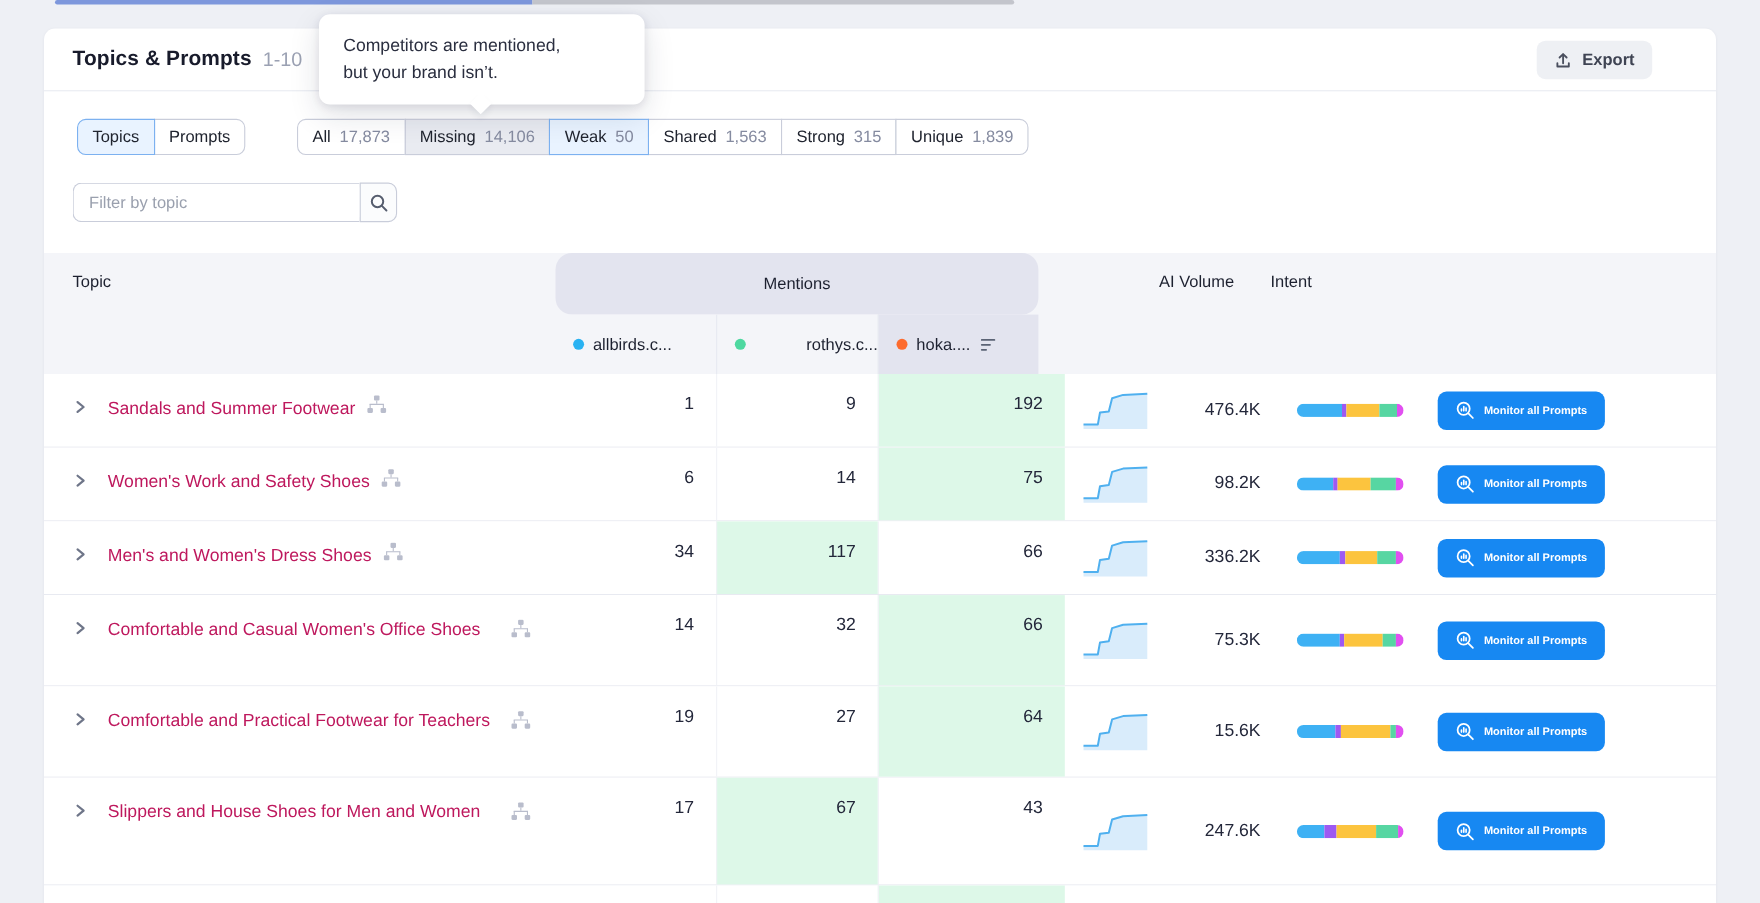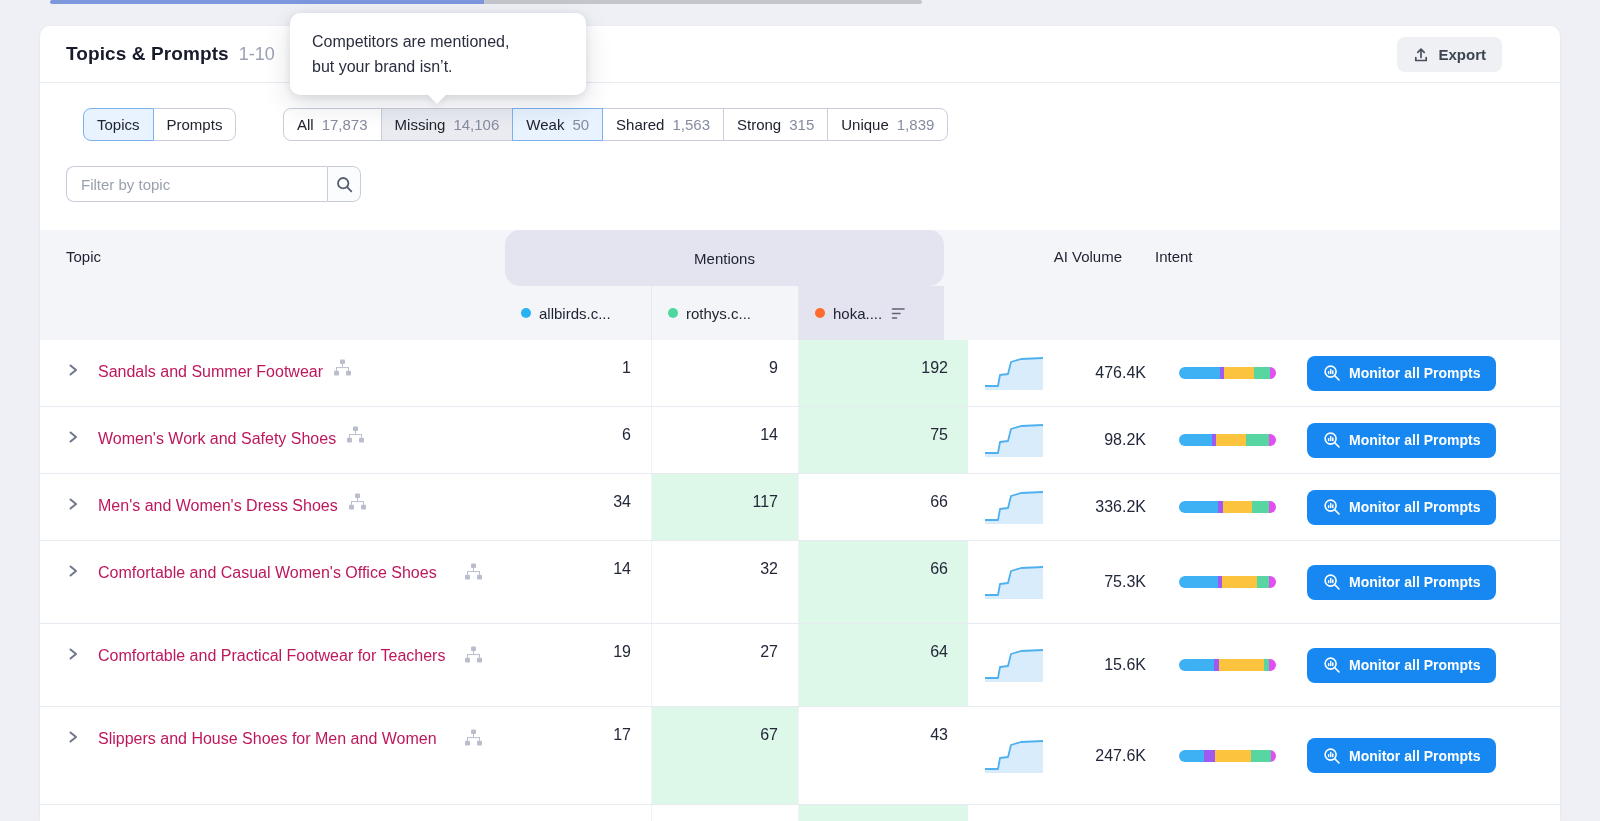--- a/index.html
+++ b/index.html
@@ -21,21 +21,21 @@
   .title-range { font-size:18px; font-weight:400; color:#9ba1b3; margin-left:10px; }
   .export-btn { position:absolute; right:58px; top:11px; height:35px; padding:0 16px; background:#eef0f4;
                 border:none; border-radius:8px; display:flex; align-items:center; gap:9px;
                 font-size:15px; font-weight:600; color:#3f4453; cursor:pointer; font-family:inherit; }
 
   
   .filters-row { position:absolute; top:82px; left:0; right:0; height:38px; }
   .seg-group { position:absolute; display:flex; }
   .seg-item { background:#fff; border:1px solid #c9cdda; padding:7px 13px; font-size:15px; color:#20242f;
               display:flex; align-items:center; gap:8px; margin-left:-1px; cursor:pointer; position:relative; }
-  .seg-item:first-child { margin-left:17px; border-radius:8px 0 0 8px; }
+  .seg-item:first-child { margin-left:4px; border-radius:8px 0 0 8px; }
   .seg-item:last-child { border-radius:0 8px 8px 0; }
   .seg-item .count { color:#858ba0; }
   .seg-item.selected { background:#e9f3ff; border-color:#7cb1f0; z-index:1; }
   .seg-item.hovered { background:#e9ebf1; }
   .group-view { left:26px; }
   .group-filter { left:226px; }
 
   
   .search-row { position:absolute; top:140px; left:26px; height:36px; display:flex; }
   .search-input { width:261px; height:36px; border:1px solid #c9cdda; border-right:none; border-radius:8px 0 0 8px;
@@ -47,21 +47,21 @@
   
   .thead { position:absolute; top:204px; left:0; width:1520px; height:110px; background:#f4f5f9; }
   .th-topic { position:absolute; left:26px; top:18px; font-size:15px; color:#1d2130; }
   .mentions-wrap { position:absolute; left:465px; top:0; width:439px; height:110px; }
   .mentions-band { height:56px; background:#e3e4ef; display:flex; align-items:center; justify-content:center;
                    font-size:15px; color:#1d2130;border-radius:15px; }
   .mentions-sub { height:54px; display:flex; }
   .sub-cell { height:54px; display:flex; align-items:center; padding-left:16px; font-size:15px; color:#1d2130;
               background:#f4f5f9; border-left:1px solid #e7e9f1; cursor:pointer; }
   .sub-cell.c1 { width:146px; border-left:none; }
-  .sub-cell.c2 { width:147px; }
+  .sub-cell.c2 { width:147px;justify-content:space-between; }
   .sub-cell.c3 { width:146px; background:#e3e4ef; }
   .dot { width:10px; height:10px; border-radius:50%; margin-right:8px; flex-shrink:0; }
   .sort-icon { margin-left:9px; display:inline-flex; }
   .th-volume { position:absolute; left:920px; top:18px; width:162px; text-align:right; font-size:15px; color:#1d2130; }
   .th-intent { position:absolute; left:1115px; top:18px; font-size:15px; color:#1d2130; }
 
   
   .tbody { position:absolute; top:314px; left:0; width:1520px; }
   .row { display:flex; border-bottom:1px solid #e8eaf1; background:#fff; }
   .cell-topic { width:465px; display:flex; align-items:flex-start; padding:19px 18px 0 26px; position:relative; }
@@ -74,21 +74,21 @@
   .mcell.m1 { width:146px; border-left:none; }
   .mcell.m2 { width:147px; }
   .mcell.m3 { width:170px; }
   .mcell.best { background:#ddf8e8; }
   .cell-right { flex:1; display:flex; align-items:center; padding-left:16px; }
   .spark { width:60px; height:38px; flex-shrink:0; }
   .vol { width:102px; text-align:right; font-size:16px; color:#23273a; }
   .intent-bar { margin-left:33px; width:97px; height:12px; border-radius:6px; overflow:hidden; display:flex; flex-shrink:0; }
   .intent-bar span { height:100%; display:block; }
   .monitor-btn { margin-left:31px; height:35px; padding:0 16px; background:#1788f2; color:#fff; border:none;
-                 border-radius:8px; font-size:14px; font-weight:700; display:flex; align-items:center; gap:8px;
+                 border-radius:8px; font-size:10px; font-weight:700; display:flex; align-items:center; gap:8px;
                  cursor:pointer; font-family:inherit; white-space:nowrap; }
 
   .row-partial { height:16px; border-bottom:none; }
   .row-partial .mcell { padding-top:0; }
   .row-partial .cell-topic { padding-top:0; }
 
   
   .tooltip { position:absolute; left:290px; top:13px; width:296px; background:#fff; border-radius:10px;
              box-shadow:0 2px 8px rgba(25,30,60,.10), 0 10px 28px rgba(25,30,60,.13); padding:16px 22px;
              z-index:10; }

